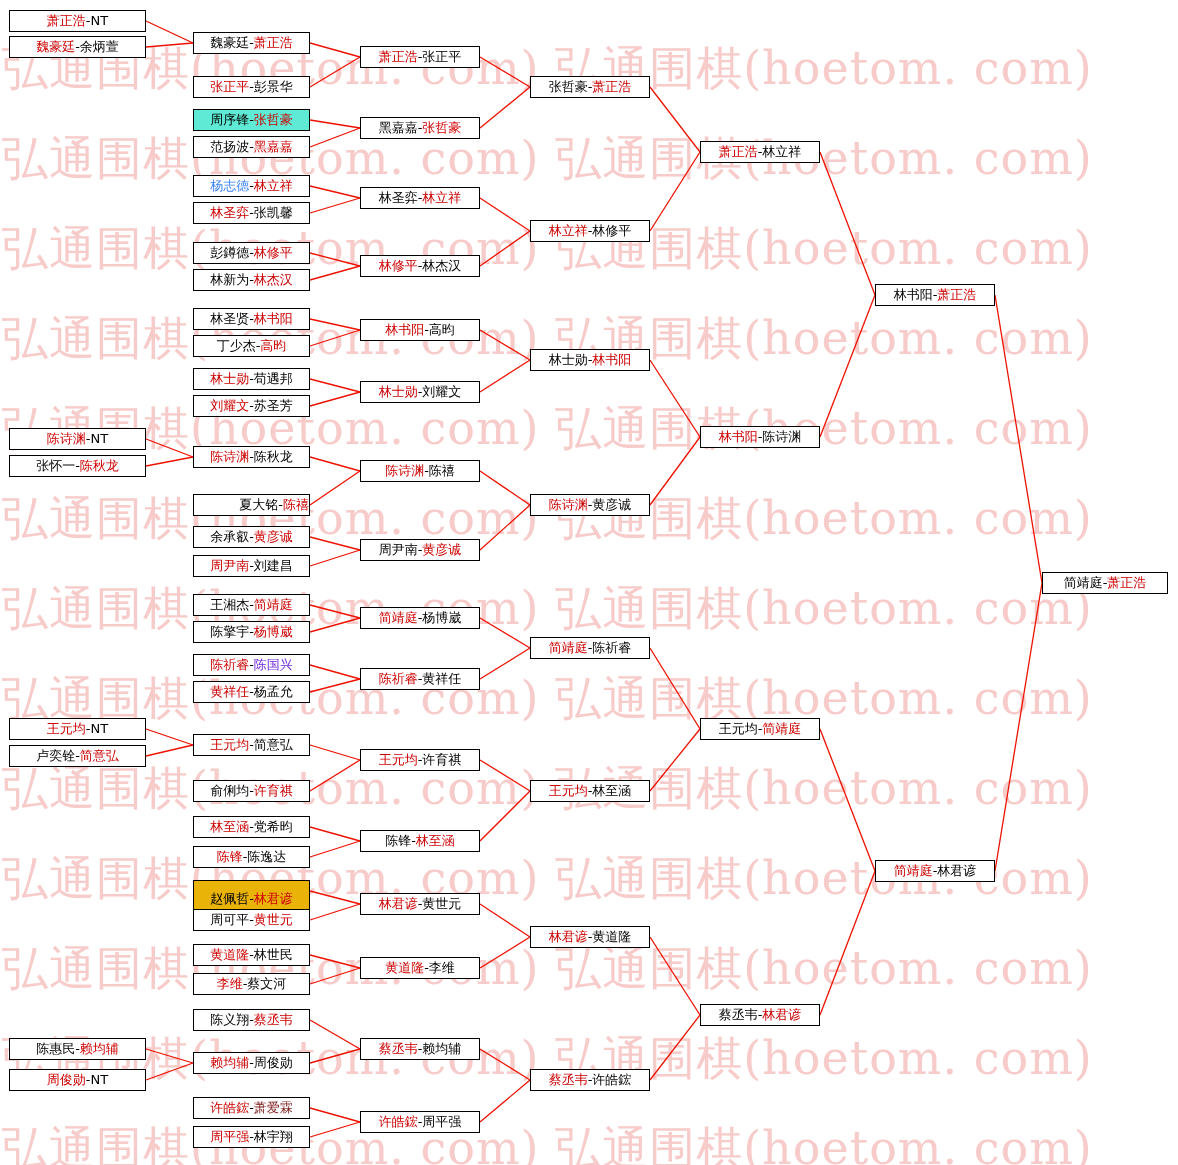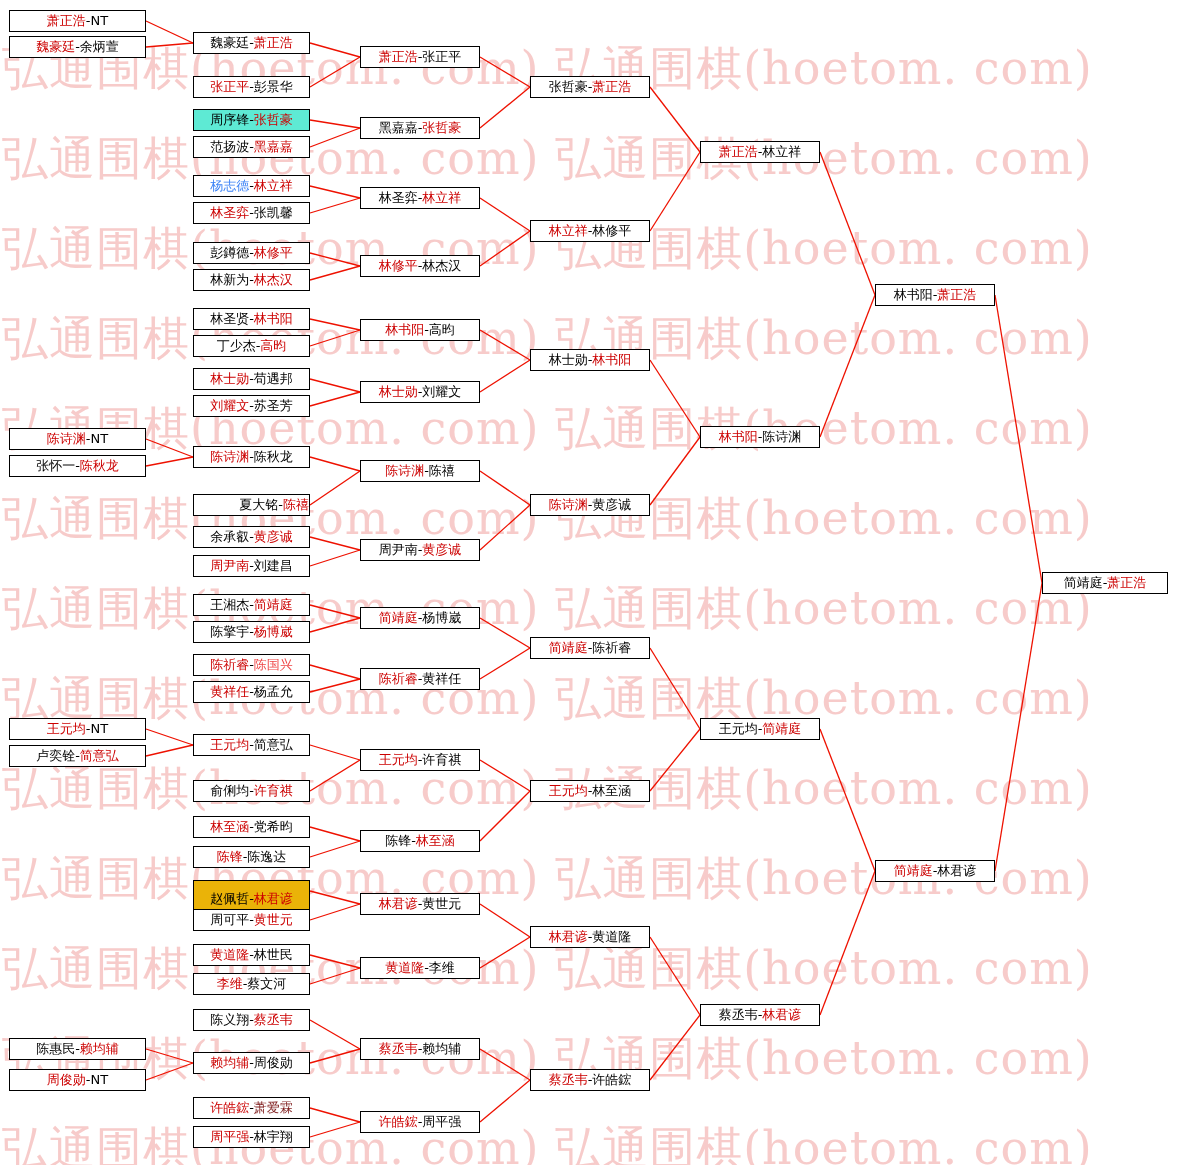--- a/index.html
+++ b/index.html
@@ -253,21 +253,21 @@
         <span style="color: rgb(204, 0, 0);">简靖庭</span>
       </div>
       <div class="match-box" style="left: 193px; top: 621px; width: 117px; height: 22px; border-color: rgb(0, 0, 0); background: rgb(255, 255, 255);">
         <span style="color: rgb(0, 0, 0);">陈擎宇</span>
         <span style="color: rgb(0, 0, 0);">-</span>
         <span style="color: rgb(204, 0, 0);">杨博崴</span>
       </div>
       <div class="match-box" style="left: 193px; top: 654px; width: 117px; height: 22px; border-color: rgb(0, 0, 0); background: rgb(255, 255, 255);">
         <span style="color: rgb(204, 0, 0);">陈祈睿</span>
         <span style="color: rgb(0, 0, 0);">-</span>
-        <span style="color: #ef4444;">陈国兴</span>
+        <span style="color: #6d28d9;">陈国兴</span>
       </div>
       <div class="match-box" style="left: 193px; top: 681px; width: 117px; height: 22px; border-color: rgb(0, 0, 0); background: rgb(255, 255, 255);">
         <span style="color: rgb(204, 0, 0);">黄祥任</span>
         <span style="color: rgb(0, 0, 0);">-</span>
         <span style="color: rgb(0, 0, 0);">杨孟允</span>
       </div>
       <div class="match-box" style="left: 193px; top: 734px; width: 117px; height: 22px; border-color: rgb(0, 0, 0); background: rgb(255, 255, 255);">
         <span style="color: rgb(204, 0, 0);">王元均</span>
         <span style="color: rgb(0, 0, 0);">-</span>
         <span style="color: rgb(0, 0, 0);">简意弘</span>

